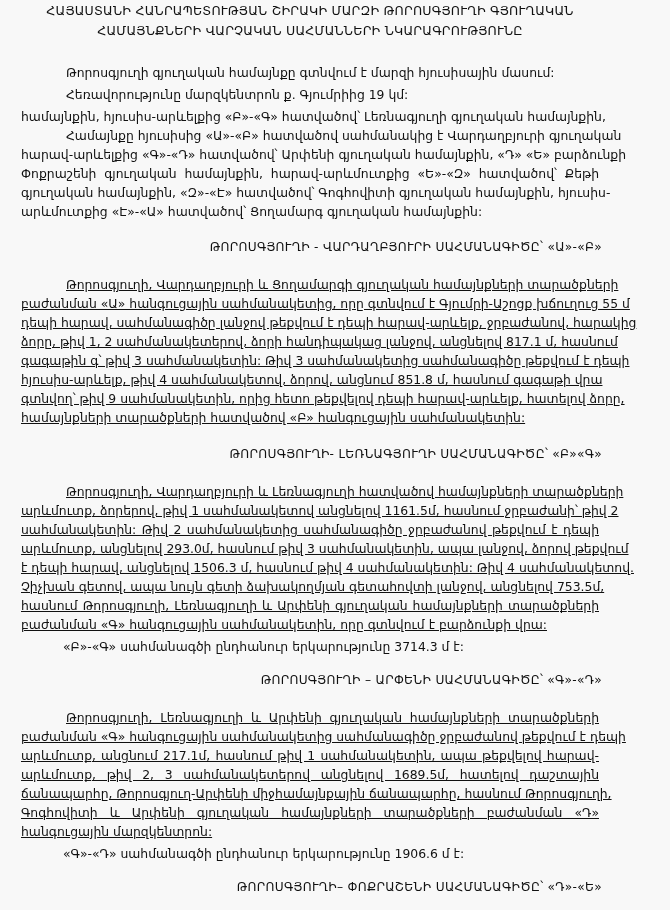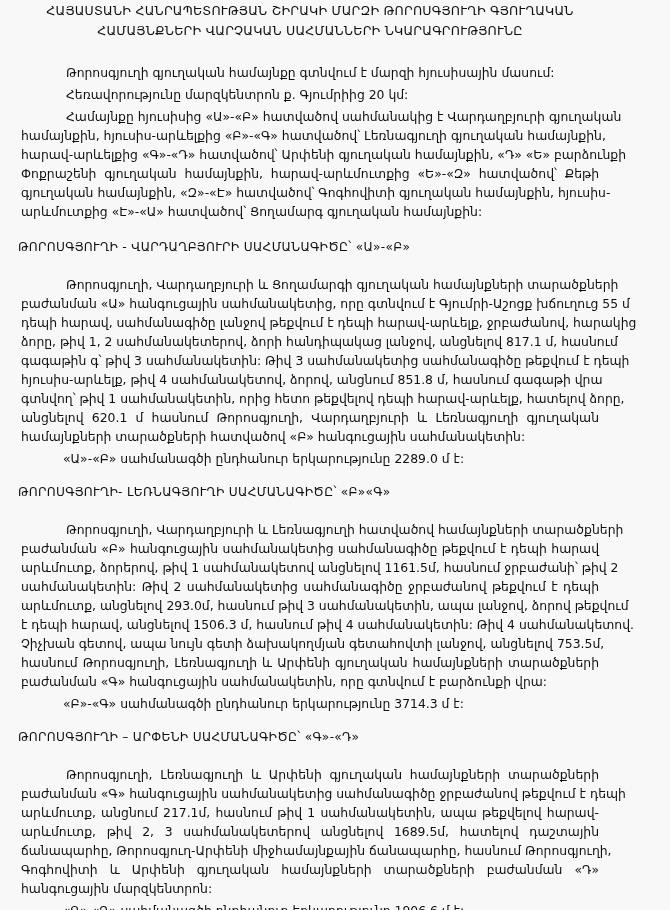--- a/index.html
+++ b/index.html
@@ -28,30 +28,30 @@
     font-weight: normal;
   }
   .title span { display: block; white-space: nowrap; }
   .p {
     font-size: 12.4px;
     line-height: 19px;
     text-align: justify;
     margin: 3px;
     text-indent: 45px;
   }
-  .p.noindent { text-indent: 0; }
+  .p.noindent { text-indent: 0; text-decoration: underline; }
   .summary {
     font-size: 12.4px;
     line-height: 19px;
     margin: 0;
     padding-left: 45px;
     white-space: nowrap;
   }
   .heading {
-    text-align: left;
+    text-align: right;
     font-size: 12.2px;
     line-height: 19px;
     letter-spacing: 0.3px;
     margin: 0;
     font-weight: normal;
     white-space: nowrap;
   }
   .line { display: block; text-align: justify; text-align-last: justify; white-space: nowrap; }
   .line.last { text-align-last: left; }
 </style>
@@ -62,56 +62,53 @@
 
   <h1 class="title">
     <span>ՀԱՅԱՍՏԱՆԻ ՀԱՆՐԱՊԵՏՈՒԹՅԱՆ ՇԻՐԱԿԻ ՄԱՐԶԻ ԹՈՐՈՍԳՅՈՒՂԻ ԳՅՈՒՂԱԿԱՆ</span>
     <span>ՀԱՄԱՅՆՔՆԵՐԻ ՎԱՐՉԱԿԱՆ ՍԱՀՄԱՆՆԵՐԻ ՆԿԱՐԱԳՐՈՒԹՅՈՒՆԸ</span>
   </h1>
 
   <div style="height:19px"></div>
 
   <div>
     <p class="p">Թորոսգյուղի գյուղական համայնքը գտնվում է մարզի հյուսիսային մասում:</p>
-    <p class="p">Հեռավորությունը մարզկենտրոն ք. Գյումրիից 20 կմ:</p>
+    <p class="p">Հեռավորությունը մարզկենտրոն ք. Գյումրիից 19 կմ:</p>
     <p class="p" style="text-indent:0">
+      <span class="line">համայնքին, հյուսիս-արևելքից «Բ»-«Գ» հատվածով՝ Լեռնագյուղի գյուղական համայնքին,</span>
       <span class="line" style="padding-left:45px">Համայնքը հյուսիսից «Ա»-«Բ» հատվածով սահմանակից է Վարդաղբյուրի գյուղական</span>
-      <span class="line">համայնքին, հյուսիս-արևելքից «Բ»-«Գ» հատվածով՝ Լեռնագյուղի գյուղական համայնքին,</span>
       <span class="line">հարավ-արևելքից «Գ»-«Դ» հատվածով՝ Արփենի գյուղական համայնքին, «Դ» «Ե» բարձունքի</span>
       <span class="line">Փոքրաշենի գյուղական համայնքին, հարավ-արևմուտքից «Ե»-«Զ» հատվածով՝ Քեթի</span>
       <span class="line">գյուղական համայնքին, «Զ»-«Է» հատվածով՝ Գոգհովիտի գյուղական համայնքին, հյուսիս-</span>
       <span class="line last">արևմուտքից «Է»-«Ա» հատվածով՝ Ցողամարգ գյուղական համայնքին:</span>
     </p>
   </div>
 
   <div>
     <div style="height:14px"></div>
     <h2 class="heading">ԹՈՐՈՍԳՅՈՒՂԻ - ՎԱՐԴԱՂԲՅՈՒՐԻ ՍԱՀՄԱՆԱԳԻԾԸ՝ «Ա»-«Բ»</h2>
     <div style="height:15px"></div>
     <p class="p noindent">
       <span class="line" style="padding-left:45px">Թորոսգյուղի, Վարդաղբյուրի և Ցողամարգի գյուղական համայնքների տարածքների</span>
       <span class="line">բաժանման «Ա» հանգուցային սահմանակետից, որը գտնվում է Գյումրի-Աշոցք խճուղուց 55 մ</span>
       <span class="line">դեպի հարավ, սահմանագիծը լանջով թեքվում է դեպի հարավ-արևելք, ջրբաժանով, հարակից</span>
       <span class="line">ձորը, թիվ 1, 2 սահմանակետերով, ձորի հանդիպակաց լանջով, անցնելով 817.1 մ, հասնում</span>
       <span class="line">գագաթին գ՝ թիվ 3 սահմանակետին: Թիվ 3 սահմանակետից սահմանագիծը թեքվում է դեպի</span>
       <span class="line">հյուսիս-արևելք, թիվ 4 սահմանակետով, ձորով, անցնում 851.8 մ, հասնում գագաթի վրա</span>
-      <span class="line">գտնվող՝ թիվ 1 սահմանակետին, որից հետո թեքվելով դեպի հարավ-արևելք, հատելով ձորը,</span>
-      <span class="line">անցնելով 620.1 մ հասնում Թորոսգյուղի, Վարդաղբյուրի և Լեռնագյուղի գյուղական</span>
+      <span class="line">գտնվող՝ թիվ 9 սահմանակետին, որից հետո թեքվելով դեպի հարավ-արևելք, հատելով ձորը,</span>
       <span class="line last">համայնքների տարածքների հատվածով «Բ» հանգուցային սահմանակետին:</span>
     </p>
-    <p class="summary">«Ա»-«Բ» սահմանագծի ընդհանուր երկարությունը 2289.0 մ է:</p>
   </div>
 
   <div>
     <div style="height:15px"></div>
     <h2 class="heading">ԹՈՐՈՍԳՅՈՒՂԻ- ԼԵՌՆԱԳՅՈՒՂԻ ՍԱՀՄԱՆԱԳԻԾԸ՝ «Բ»«Գ»</h2>
     <div style="height:15px"></div>
     <p class="p noindent">
       <span class="line" style="padding-left:45px">Թորոսգյուղի, Վարդաղբյուրի և Լեռնագյուղի հատվածով համայնքների տարածքների</span>
-      <span class="line">բաժանման «Բ» հանգուցային սահմանակետից սահմանագիծը թեքվում է դեպի հարավ</span>
       <span class="line">արևմուտք, ձորերով, թիվ 1 սահմանակետով անցնելով 1161.5մ, հասնում ջրբաժանի՝ թիվ 2</span>
       <span class="line">սահմանակետին: Թիվ 2 սահմանակետից սահմանագիծը ջրբաժանով թեքվում է դեպի</span>
       <span class="line">արևմուտք, անցնելով 293.0մ, հասնում թիվ 3 սահմանակետին, ապա լանջով, ձորով թեքվում</span>
       <span class="line">է դեպի հարավ, անցնելով 1506.3 մ, հասնում թիվ 4 սահմանակետին: Թիվ 4 սահմանակետով.</span>
       <span class="line">Չիչխան գետով, ապա նույն գետի ձախակողմյան գետահովտի լանջով, անցնելով 753.5մ,</span>
       <span class="line">հասնում Թորոսգյուղի, Լեռնագյուղի և Արփենի գյուղական համայնքների տարածքների</span>
       <span class="line last">բաժանման «Գ» հանգուցային սահմանակետին, որը գտնվում է բարձունքի վրա:</span>
     </p>
     <p class="summary">«Բ»-«Գ» սահմանագծի ընդհանուր երկարությունը 3714.3 մ է:</p>
   </div>

